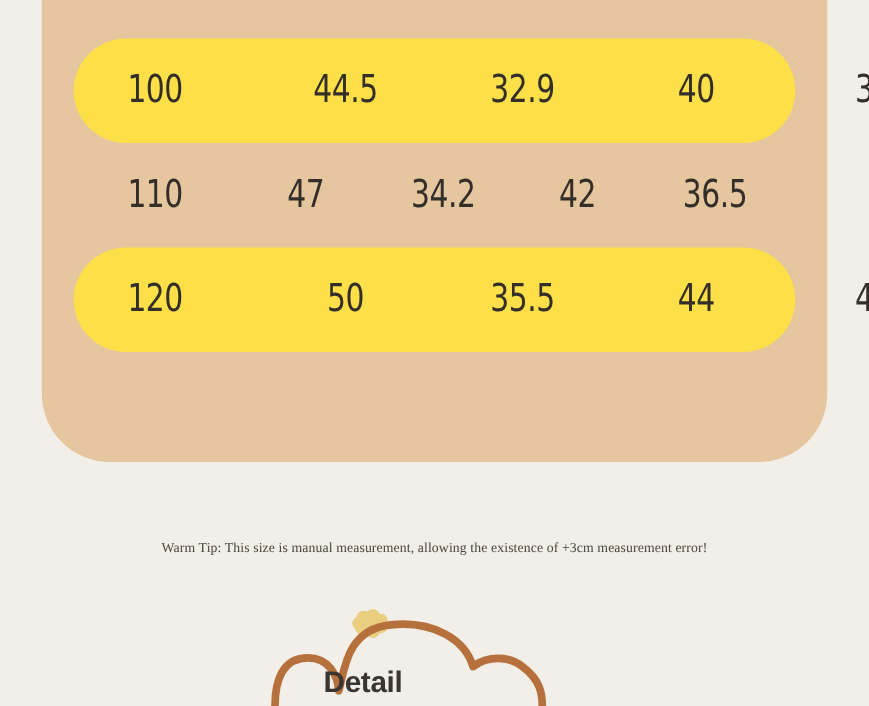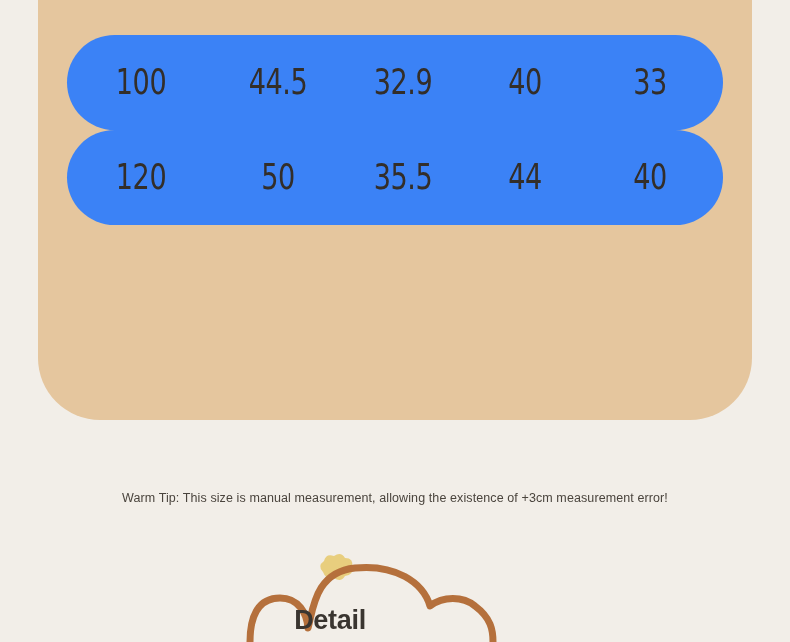--- a/index.html
+++ b/index.html
@@ -36,21 +36,22 @@
 
   .size-row {
     position: relative;
     height: 95px;
     margin: 0 29px;
     display: flex;
     align-items: center;
     border-radius: 48px;
   }
   .size-row.alt {
-    background: #3b82f6;
+    background: #fde047;
+    gap: 36px;
   }
 
   .size-cell {
     flex: 0 0 auto;
     text-align: center;
     color: #332E29;
     font-family: "Liberation Sans Narrow", "DejaVu Sans Condensed", "Liberation Sans", sans-serif;
     font-size: 35px;
     font-weight: 400;
     letter-spacing: -0.5px;
@@ -65,21 +66,21 @@
 
   
   #warm-tip {
     position: absolute;
     left: 0;
     top: 491px;
     width: 790px;
     text-align: center;
     font-size: 12.5px;
     color: #4A443D;
-    font-family: Liberation Sans, sans-serif;
+    font-family: Liberation Serif, serif;
     letter-spacing: 0.1px;
   }
 
   
   #detail-banner {
     position: absolute;
     left: 0;
     top: 548px;
     width: 790px;
     height: 94px;
@@ -128,20 +129,27 @@
     </div>
 
     <div class="size-row alt">
       <span class="size-cell c0">100</span>
       <span class="size-cell c1">44.5</span>
       <span class="size-cell c2">32.9</span>
       <span class="size-cell c3">40</span>
       <span class="size-cell c4">33</span>
     </div>
 
+    <div class="size-row">
+      <span class="size-cell c0">110</span>
+      <span class="size-cell c1">47</span>
+      <span class="size-cell c2">34.2</span>
+      <span class="size-cell c3">42</span>
+      <span class="size-cell c4">36.5</span>
+    </div>
 
     <div class="size-row alt">
       <span class="size-cell c0">120</span>
       <span class="size-cell c1">50</span>
       <span class="size-cell c2">35.5</span>
       <span class="size-cell c3">44</span>
       <span class="size-cell c4">40</span>
     </div>
 
 

